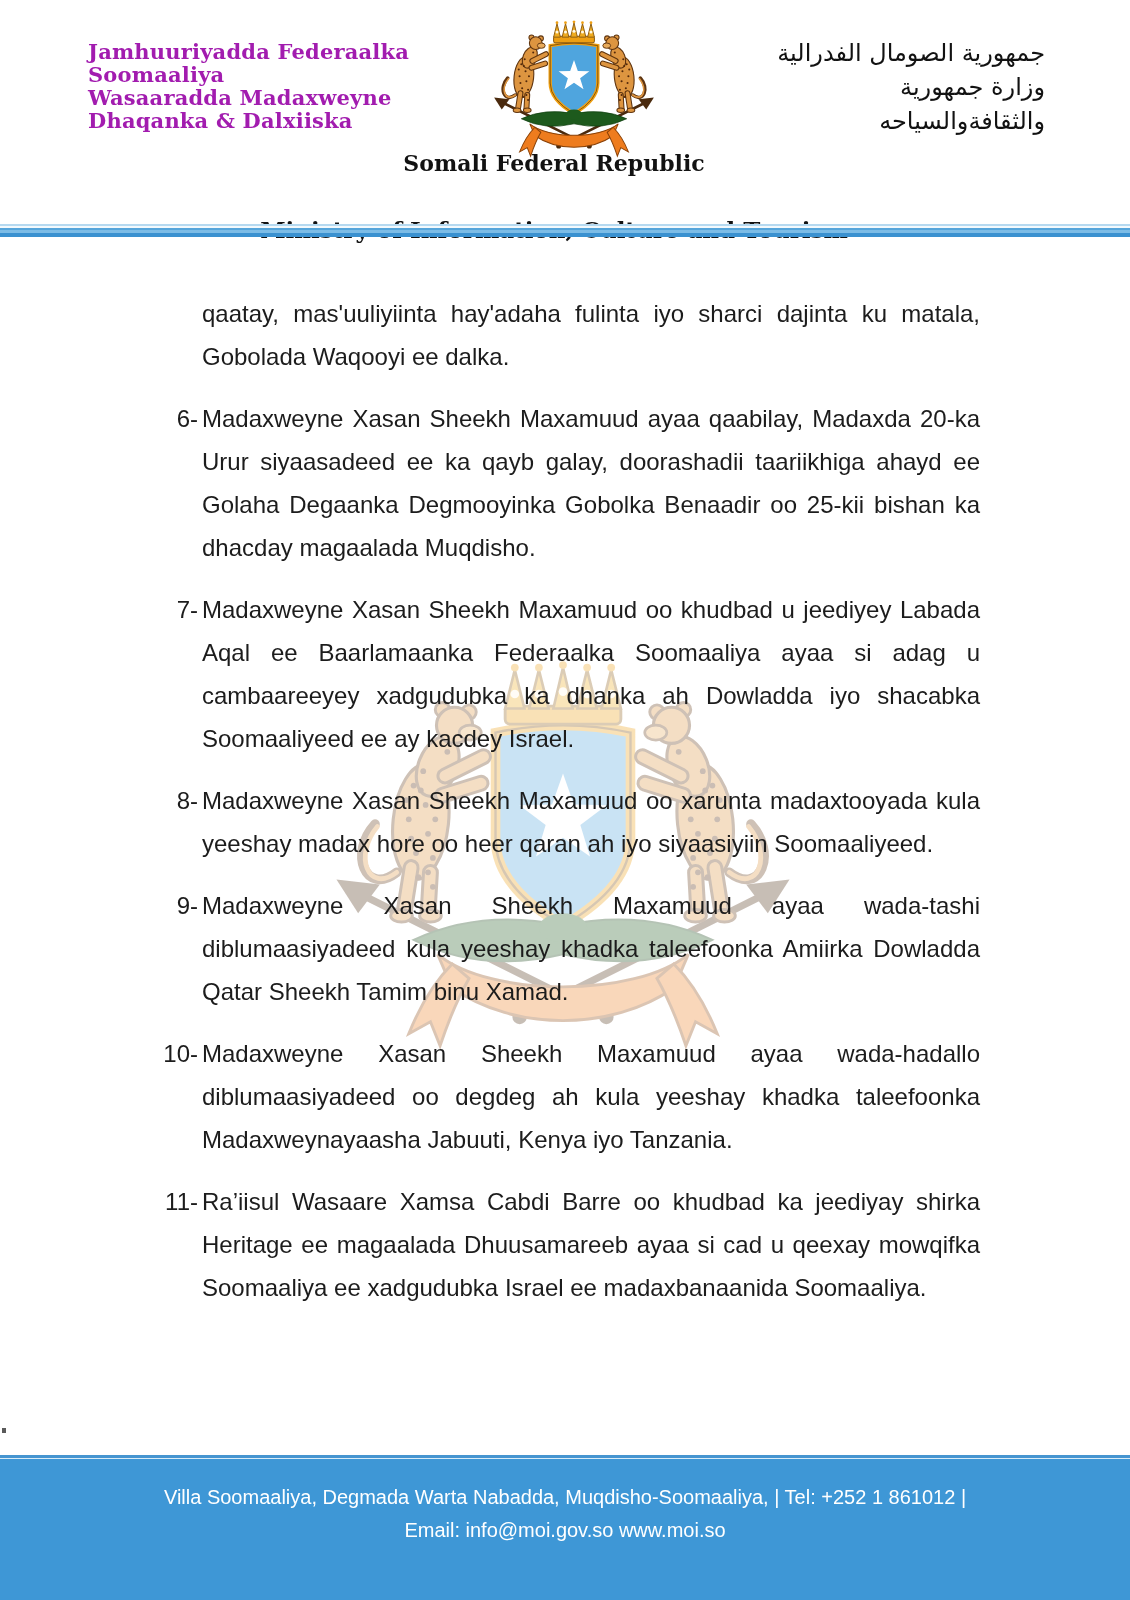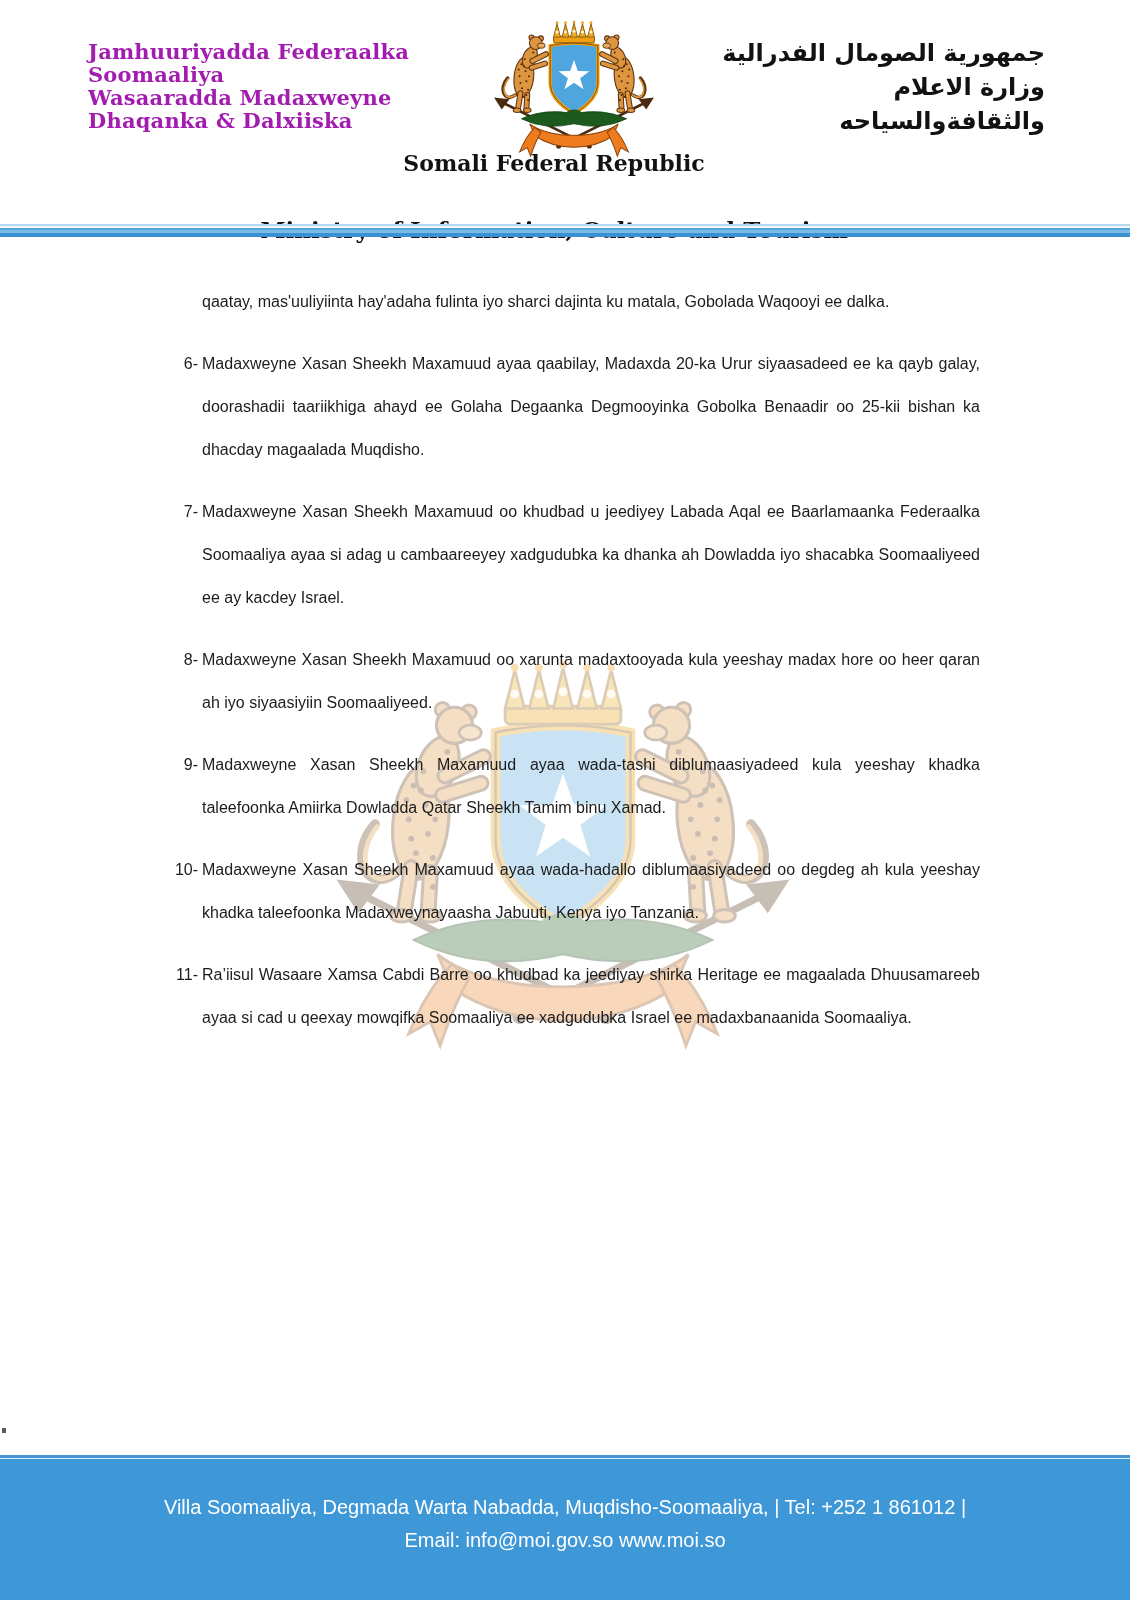--- a/index.html
+++ b/index.html
@@ -8,59 +8,59 @@
     font-family:"Liberation Sans", sans-serif;color:#1c1c1c;overflow:hidden;
   }
   
   .hdr-left{
     position:absolute;left:88px;top:40px;
     font-family:"DejaVu Serif", serif;font-weight:bold;
     font-size:21px;line-height:23px;color:#a21caf;letter-spacing:0.2px;
   }
   .hdr-arabic{
     position:absolute;right:85px;top:36px;direction:rtl;text-align:right;
-    font-family:"DejaVu Sans", sans-serif;font-weight:bold;
+    font-family:"DejaVu Sans", sans-serif;font-weight:normal;
     font-size:24px;line-height:34px;color:#121212;
   }
   .emblem{position:absolute;left:489px;top:20px;width:170px;height:138px;}
   .org-en{
     position:absolute;left:0;top:150px;width:1108px;text-align:center;
     font-family:"DejaVu Serif", serif;font-weight:bold;color:#121212;
   }
   .org-en .l1{font-size:22px;line-height:26px;}
   .org-en .l2{font-size:23px;line-height:27px;margin-top:40px;}
   
   .divider{position:absolute;left:0;top:224px;width:1130px;}
   .divider .s1{height:2px;background:#b5d9f0;}
   .divider .s2{height:2px;background:#f2f9fd;}
   .divider .s3{height:2px;background:#55a5da;}
   .divider .s4{height:3px;background:#7cbce6;}
   .divider .s5{height:4px;background:#3a91d0;}
   
   .watermark{position:absolute;left:322px;top:660px;width:482px;height:391px;opacity:0.30;}
   
   .doc-body{
-    position:absolute;left:202px;top:280px;width:778px;
-    font-size:16px;line-height:43px;text-align:justify;
+    position:absolute;left:202px;top:292px;width:778px;
+    font-size:24px;line-height:43px;text-align:justify;
   }
   .para{margin:0 0 19px 0;}
   .item{position:relative;margin:0 0 19px 0;}
   .item .num{
     position:absolute;left:-48px;top:0;width:44px;text-align:right;
     white-space:nowrap;
   }
   .stray{position:absolute;left:2px;top:1428px;width:4px;height:5px;background:#5a5a5a;}
   
   .footer{
     position:absolute;left:0;bottom:0;width:1130px;height:145px;
     border-top:3px solid #4695d0;box-sizing:border-box;background:#3e97d6;
   }
   .footer-inner{
     border-top:1px solid #d8ecf8;height:100%;box-sizing:border-box;
-    padding-top:32px;text-align:center;color:#ffffff;
+    padding-top:22px;text-align:center;color:#ffffff;
     font-size:20px;line-height:33px;
   }
   .hidden-defs{position:absolute;width:0;height:0;overflow:hidden;}
 </style>
 </head>
 <body>
 
 <svg class="hidden-defs" aria-hidden="true">
   <defs>
     <g id="leo">
@@ -161,21 +161,21 @@
   <div>Wasaaradda Madaxweyne</div>
   <div>Dhaqanka &amp; Dalxiiska</div>
 </div>
 
 <svg class="emblem" viewBox="0 0 200 162">
   <use href="#coat"></use>
 </svg>
 
 <div class="hdr-arabic">
   <div>جمهورية الصومال الفدرالية</div>
-  <div>وزارة الاعلام</div>
+  <div>وزارة جمهورية</div>
   <div>والثقافةوالسياحه</div>
 </div>
 
 <div class="org-en">
   <div class="l1">Somali Federal Republic</div>
   <div class="l2">Ministry of Information, Culture and Tourism</div>
 </div>
 
 <div class="divider">
   <div class="s1"></div>

